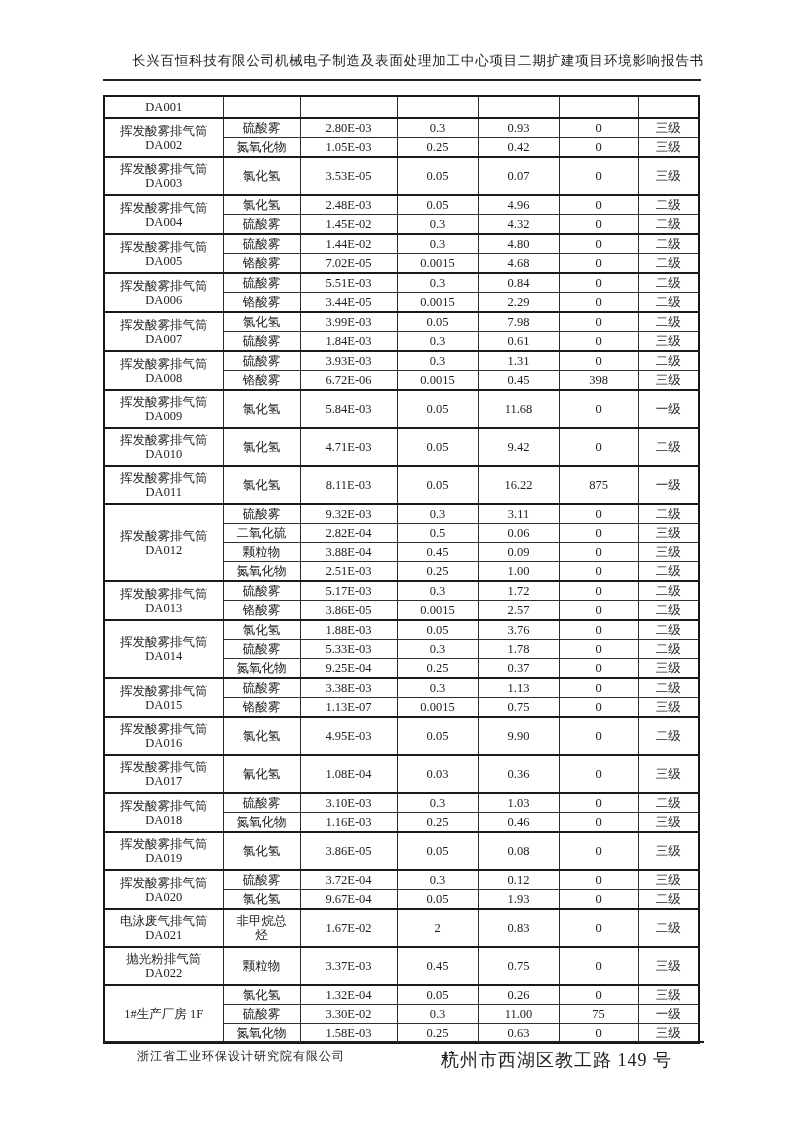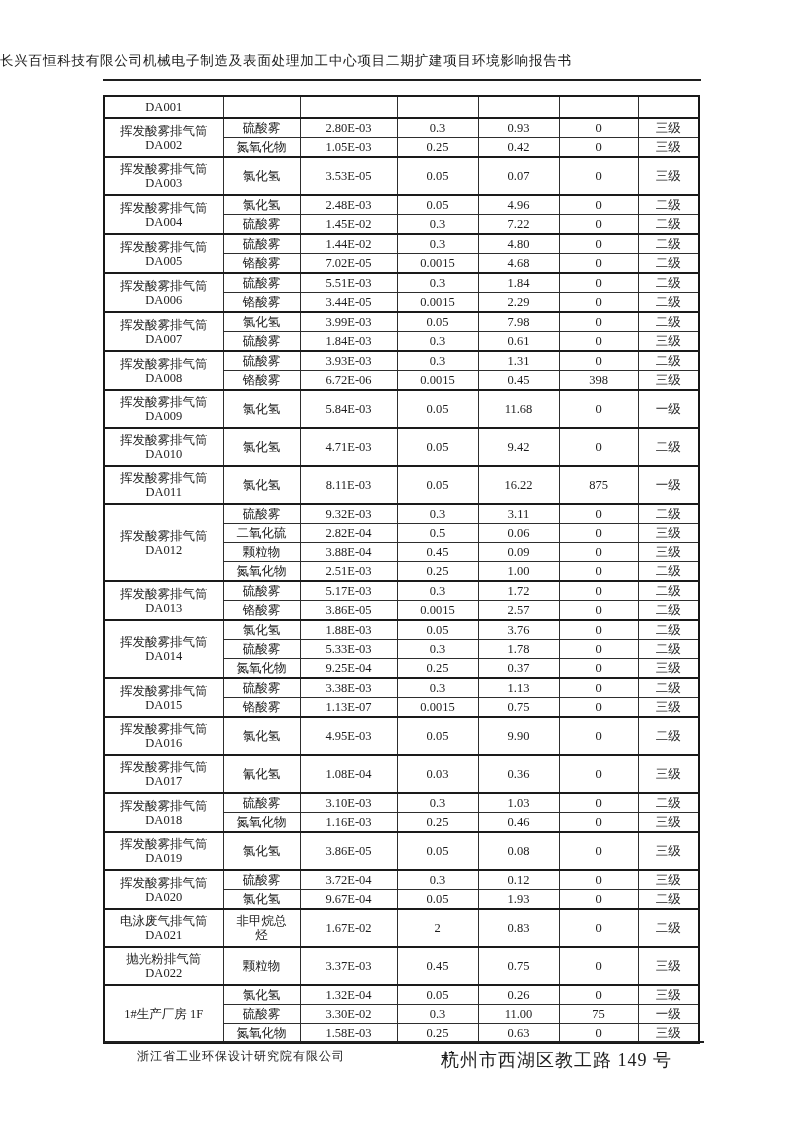--- a/index.html
+++ b/index.html
@@ -2,21 +2,21 @@
 <html><head>
 <meta charset="utf-8">
 <style>
   html,body { margin:0; padding:0; }
   body {
     width:800px; height:1131px; background:#ffffff; position:relative;
     font-family:"Liberation Serif","DejaVu Serif",serif; color:#1c1c1c;
     overflow:hidden;
   }
   .page-title {
-    position:absolute; top:52px; left:0; width:704px; text-align:left;
+    position:absolute; top:52px; left:0; width:704px; text-align:right;
     font-size:13.5px; letter-spacing:0.8px; white-space:nowrap;
   }
   .header-rule {
     position:absolute; top:79px; left:103px; width:598px; height:0;
     border-top:2.4px solid #1f1f1f;
   }
   table.emission-table {
     position:absolute; top:95px; left:103px;
     border-collapse:collapse; table-layout:fixed;
     font-size:12.5px; border:2px solid #161616;
@@ -108,21 +108,21 @@
         <td>2.48E-03</td>
         <td>0.05</td>
         <td>4.96</td>
         <td>0</td>
         <td>二级</td>
       </tr>
       <tr>
         <td class="pollutant">硫酸雾</td>
         <td>1.45E-02</td>
         <td>0.3</td>
-        <td>7.22</td>
+        <td>4.32</td>
         <td>0</td>
         <td>二级</td>
       </tr>
       <tr class="group-start">
         <td rowspan="2" class="src">
           <div>挥发酸雾排气筒</div>
           <div>DA005</div>
         </td>
         <td class="pollutant">硫酸雾</td>
         <td>1.44E-02</td>
@@ -140,21 +140,21 @@
         <td>二级</td>
       </tr>
       <tr class="group-start">
         <td rowspan="2" class="src">
           <div>挥发酸雾排气筒</div>
           <div>DA006</div>
         </td>
         <td class="pollutant">硫酸雾</td>
         <td>5.51E-03</td>
         <td>0.3</td>
-        <td>1.84</td>
+        <td>0.84</td>
         <td>0</td>
         <td>二级</td>
       </tr>
       <tr>
         <td class="pollutant">铬酸雾</td>
         <td>3.44E-05</td>
         <td>0.0015</td>
         <td>2.29</td>
         <td>0</td>
         <td>二级</td>

